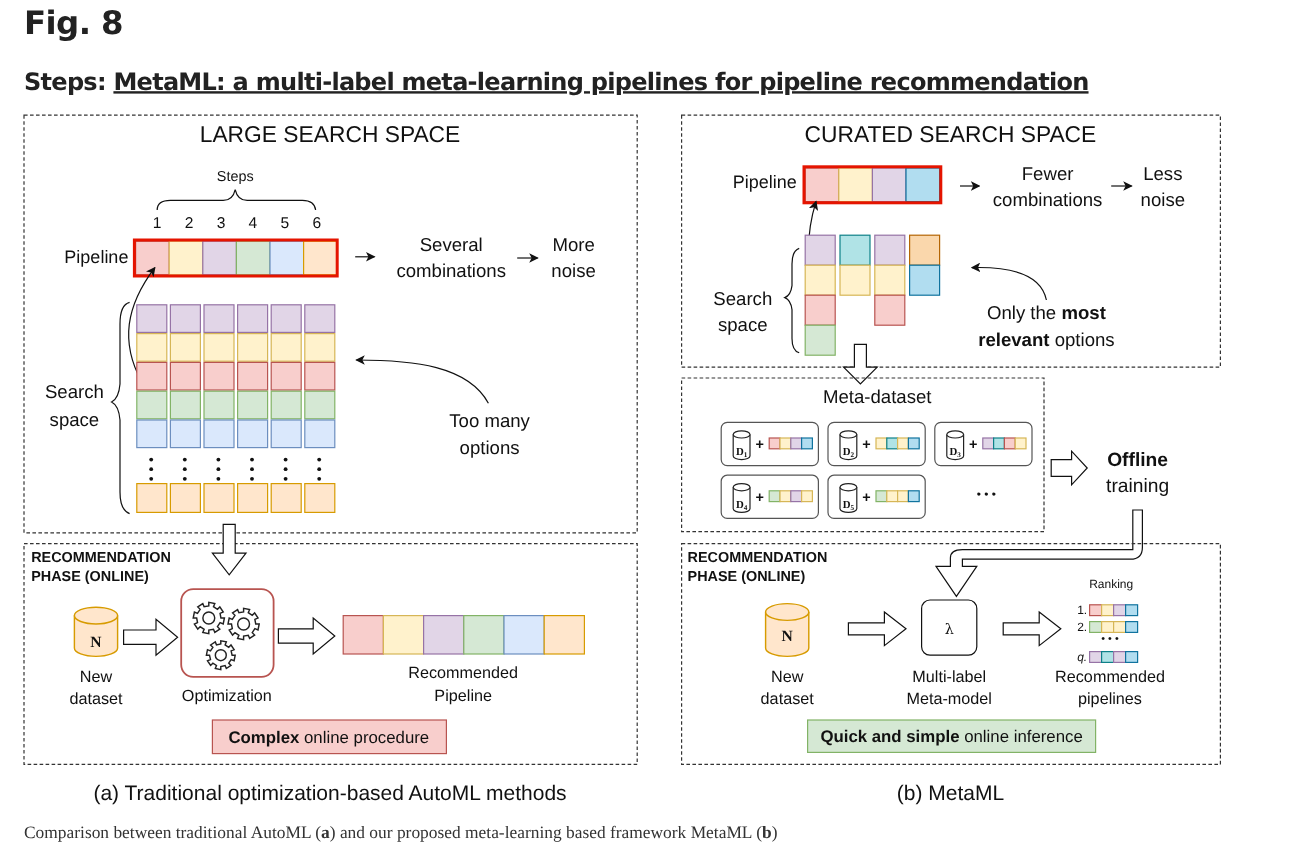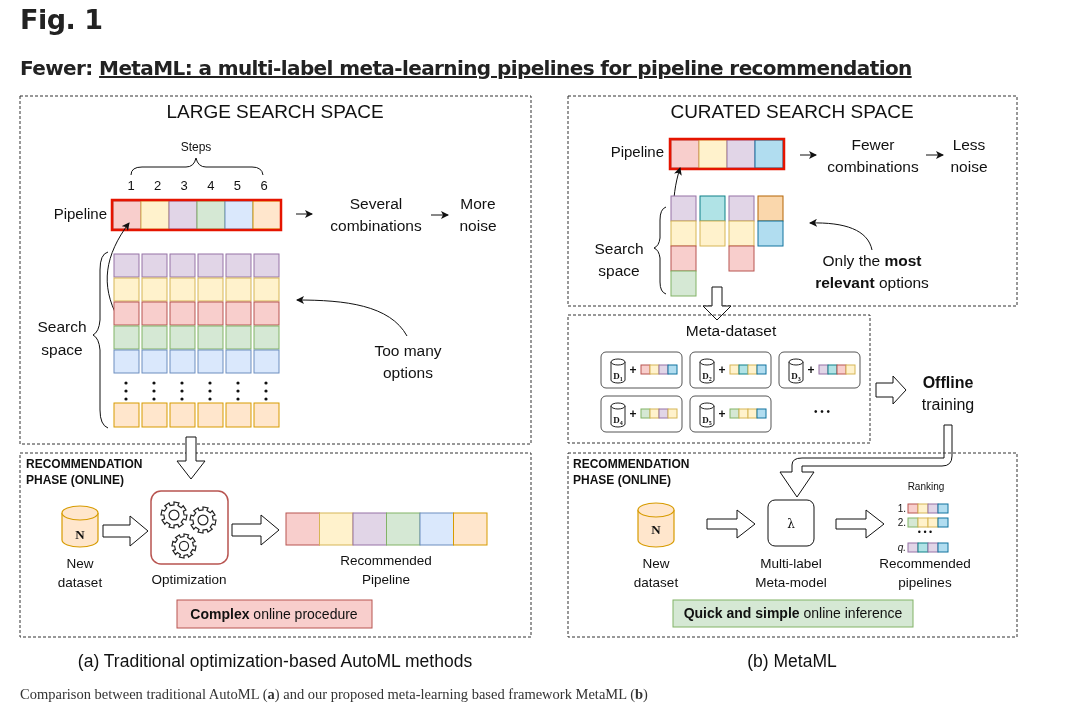--- a/index.html
+++ b/index.html
@@ -8,22 +8,22 @@
   .from{position:absolute;left:20px;top:56px;font-family:"DejaVu Sans",sans-serif;font-weight:bold;font-size:20px;letter-spacing:-0.6px;color:#222;}
   .from a{color:#222;text-decoration:underline;}
   svg#diagram{position:absolute;left:0;top:0;}
   .caption{position:absolute;left:20px;top:686px;font-family:"Liberation Serif",serif;font-size:14.5px;color:#333;text-align:center;}
   .caption b{font-weight:bold;}
   .t{font-family:"Liberation Sans",sans-serif;fill:#111;}
 </style>
 </head>
 <body>
 
-<div class="fig-label">Fig. 1</div>
-<div class="from"><span>Fewer: </span><a>MetaML: a multi-label meta-learning pipelines for pipeline recommendation</a></div>
+<div class="fig-label">Fig. 8</div>
+<div class="from"><span>Steps: </span><a>MetaML: a multi-label meta-learning pipelines for pipeline recommendation</a></div>
 
 <svg id="diagram" width="1087" height="714" xmlns="http://www.w3.org/2000/svg">
   <defs>
     <marker id="arr" markerWidth="8" markerHeight="8" refX="7" refY="4" orient="auto">
       <path d="M0,0 L8,4 L0,8 L2,4 z" fill="#111"></path>
     </marker>
   </defs>
 
   <g>
     <rect x="20" y="96" width="511" height="348" fill="none" stroke="#333" stroke-width="1" stroke-dasharray="3,2"></rect>

